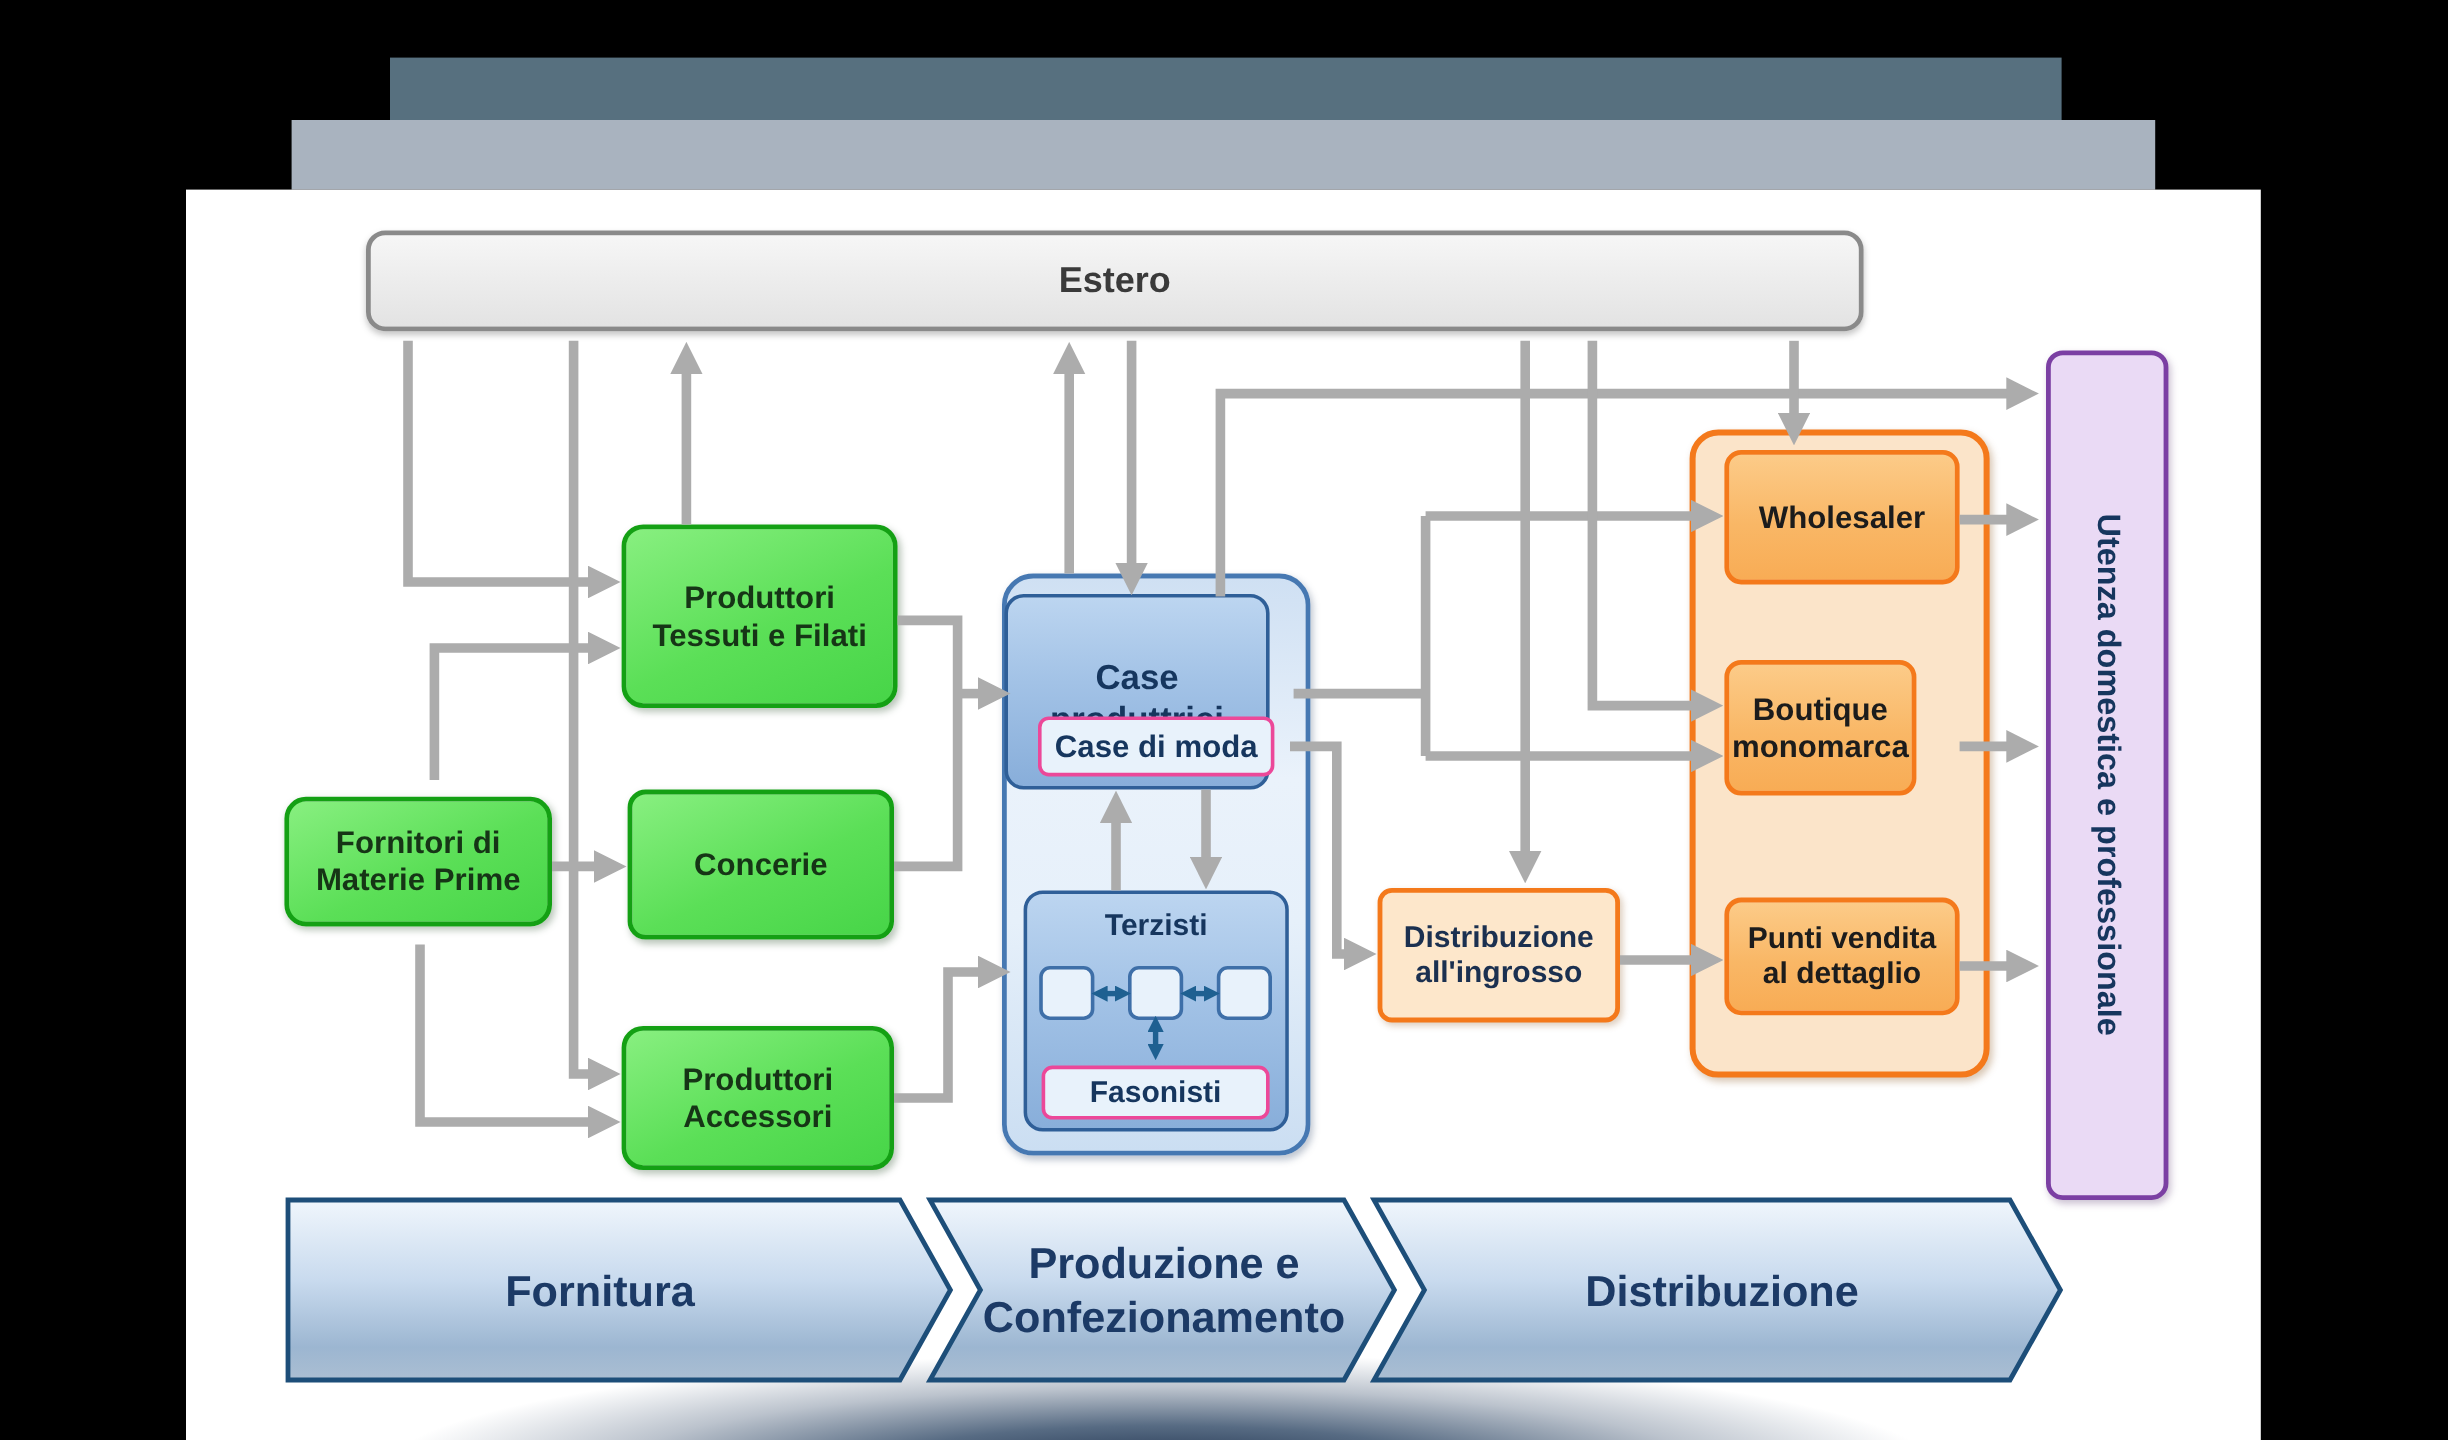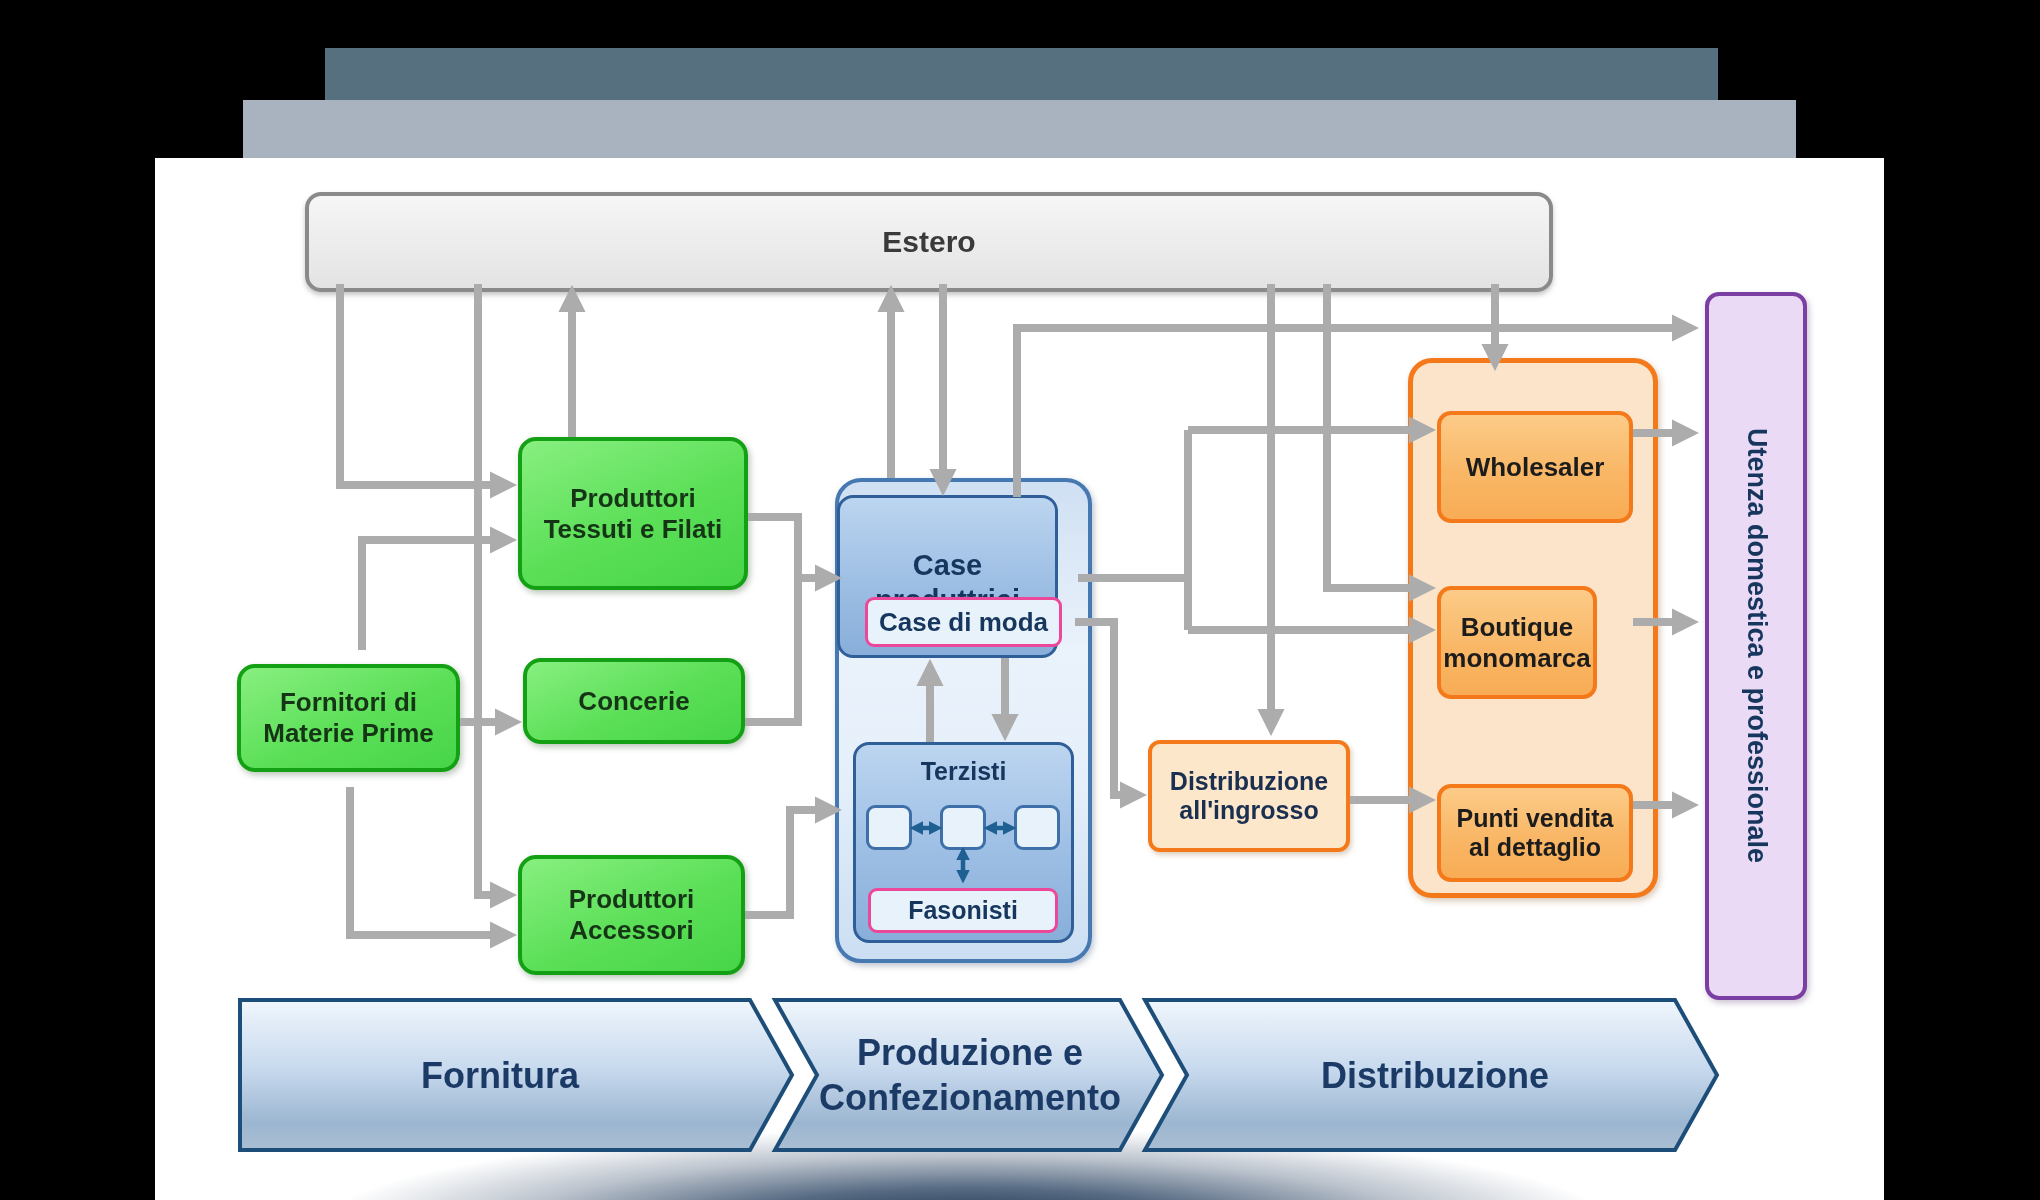--- a/index.html
+++ b/index.html
@@ -6,30 +6,30 @@
   #canvas{position:relative;width:2040px;height:1200px;background:#000;overflow:hidden;
           font-family:"Liberation Sans", sans-serif;}
   .abs{position:absolute;box-sizing:border-box;}
   #bar-dark{left:325px;top:48px;width:1393px;height:57px;background:#57707F;}
   #bar-light{left:243px;top:100px;width:1553px;height:58px;background:#A9B3BF;}
   #slide{left:155px;top:158px;width:1729px;height:1042px;background:#FFFFFF;}
 
   .bx{position:absolute;box-sizing:border-box;display:flex;align-items:center;justify-content:center;
       text-align:center;white-space:pre-line;font-weight:bold;line-height:1.18;z-index:3;}
 
-  #estero{left:305px;top:192px;width:1248px;height:100px;border:4px solid #8A8A8A;border-radius:16px;
+  #estero{left:305px;top:192px;width:1248px;height:84px;border:4px solid #8A8A8A;border-radius:16px;
           background:linear-gradient(180deg,#F6F6F6,#E3E3E3);color:#3A3A3A;font-size:30px;
           box-shadow:0 3px 5px rgba(90,90,90,.35);z-index:2;}
 
   .green{border:4px solid #14A014;border-radius:18px;color:#163516;font-size:26px;
          background:linear-gradient(155deg,#88EF80 0%,#5BDF57 55%,#47D548 100%);
          box-shadow:2px 3px 6px rgba(80,110,80,.4);}
   #fornitori{left:237px;top:664px;width:223px;height:108px;}
   #tessuti{left:518px;top:437px;width:230px;height:153px;}
-  #concerie{left:523px;top:658px;width:222px;height:86px;}
+  #concerie{left:523px;top:658px;width:222px;height:125px;border-radius:15px;}
   #accessori{left:518px;top:855px;width:227px;height:120px;}
 
   #blue-container{left:835px;top:478px;width:257px;height:485px;border:4px solid #4678B2;border-radius:26px;
                   background:linear-gradient(180deg,#CFE0F3 0%,#EAF2FB 35%,#E6F0FA 60%,#CBDEF2 100%);
                   box-shadow:2px 3px 6px rgba(70,90,120,.35);z-index:2;}
   .bluebox{border:3px solid #2F5F98;border-radius:16px;color:#16365E;
            background:linear-gradient(180deg,#BCD5F0 0%,#A2C2E6 45%,#88AEDA 100%);}
   #case-produttrici{left:837px;top:495px;width:221px;height:163px;align-items:center;
                     padding-top:12px;font-size:29px;}
   #terzisti{left:853px;top:742px;width:221px;height:201px;align-items:flex-start;
@@ -38,21 +38,21 @@
   #case-di-moda{left:865px;top:597px;width:197px;height:50px;font-size:26px;z-index:4;}
   #fasonisti{left:868px;top:888px;width:190px;height:45px;font-size:25px;z-index:4;}
   .sq{border:3px solid #3E6FA8;border-radius:9px;background:#E8F2FB;z-index:4;}
   #sq1{left:866px;top:805px;width:46px;height:45px;}
   #sq2{left:940px;top:805px;width:46px;height:45px;}
   #sq3{left:1014px;top:805px;width:46px;height:45px;}
 
   #orange-container{left:1408px;top:358px;width:250px;height:540px;border:5px solid #F4791B;border-radius:24px;
                     background:#FBE4C9;box-shadow:2px 3px 6px rgba(150,100,50,.35);z-index:2;}
   .orangebox{border:4px solid #F4791B;border-radius:14px;color:#1C1C1C;
-             background:linear-gradient(180deg,#FCCB88 0%,#F9B766 55%,#F8AC55 100%);margin-top:36px;}
+             background:linear-gradient(180deg,#FCCB88 0%,#F9B766 55%,#F8AC55 100%);}
   #wholesaler{left:1437px;top:375px;width:196px;height:112px;font-size:26px;}
   #boutique{left:1437px;top:550px;width:160px;height:113px;font-size:26px;}
   #punti{left:1437px;top:748px;width:196px;height:98px;font-size:25px;}
   #ingrosso{left:1148px;top:740px;width:202px;height:112px;border:4px solid #F4791B;border-radius:12px;
             background:#FDE7CB;color:#1B3050;font-size:25px;box-shadow:2px 3px 5px rgba(150,100,50,.3);}
 
   #utenza{left:1705px;top:292px;width:102px;height:708px;border:4px solid #7B3FA3;border-radius:14px;
           background:#EADAF5;color:#16365E;font-size:27px;box-shadow:2px 3px 6px rgba(110,80,130,.35);}
   #utenza span{writing-mode:vertical-rl;}
 

